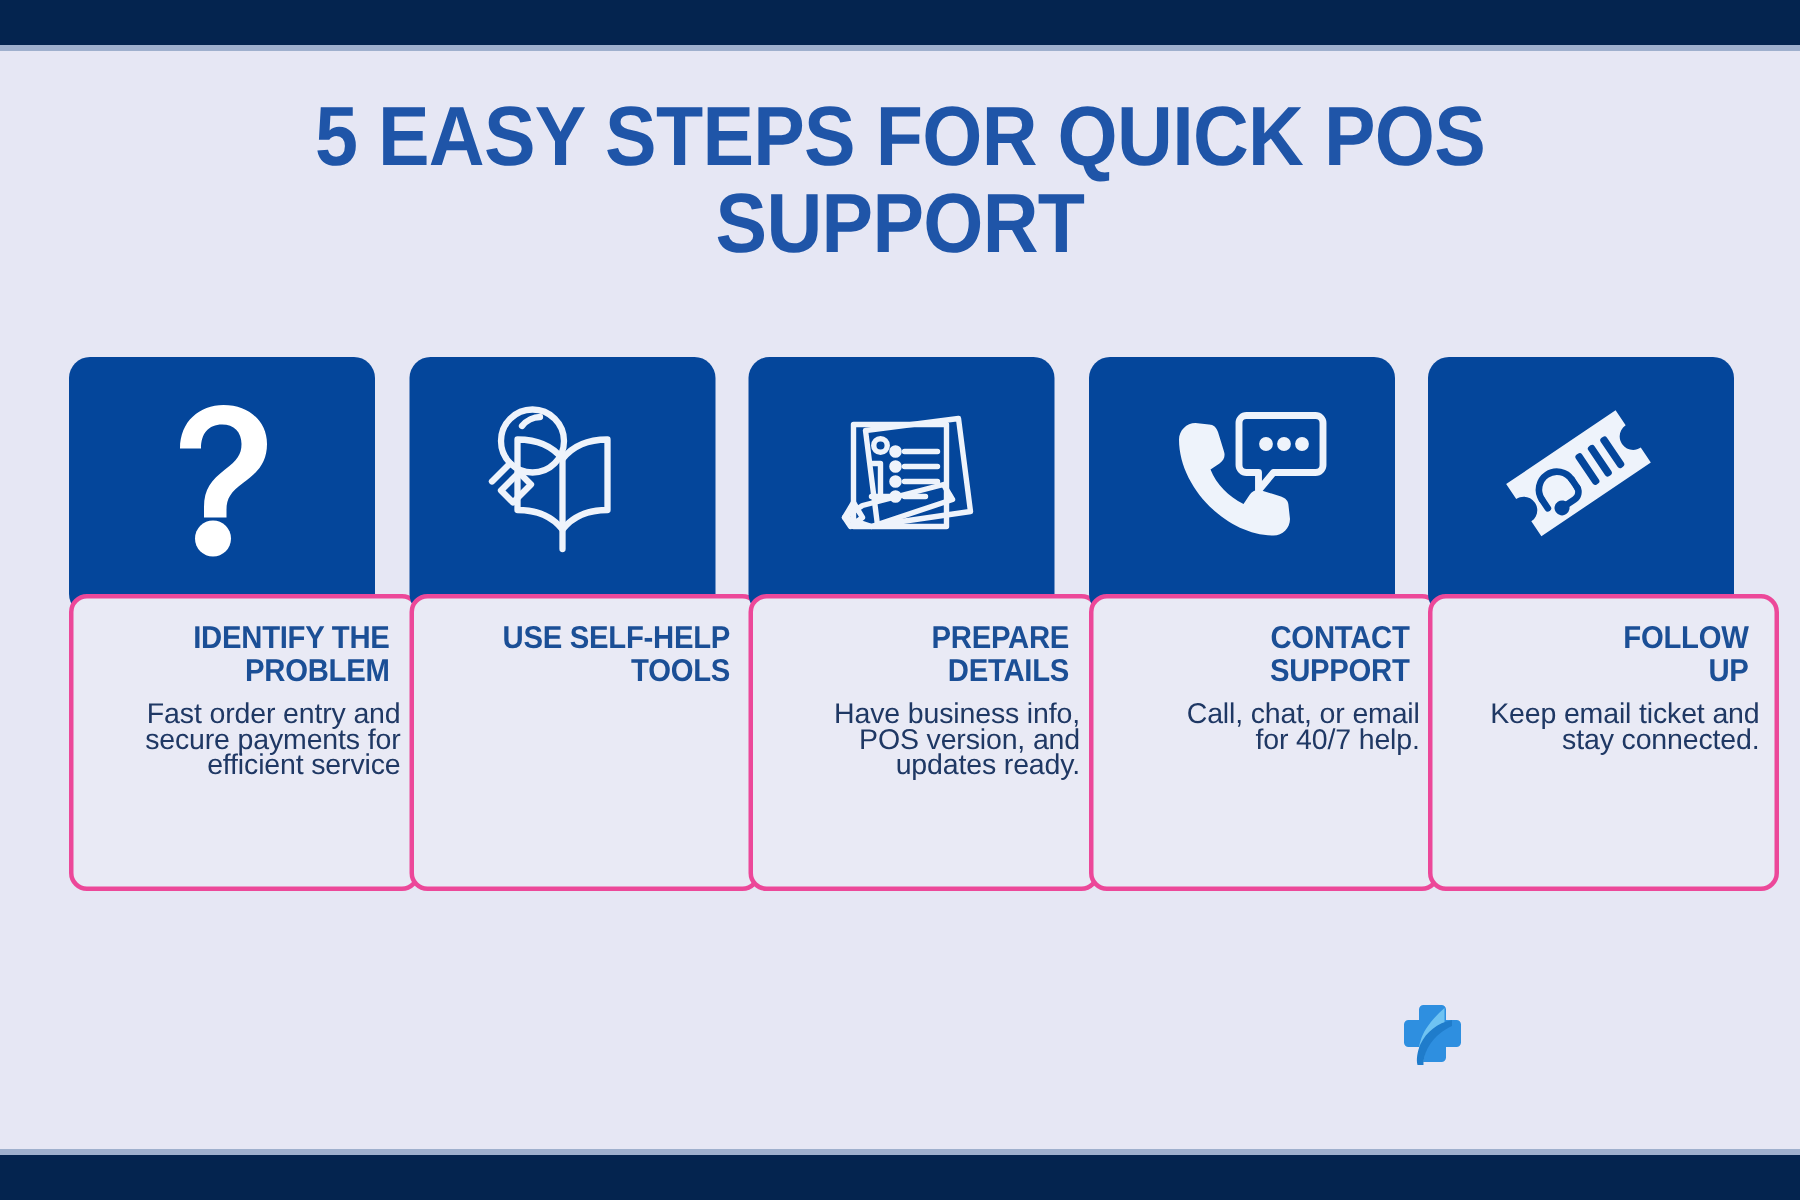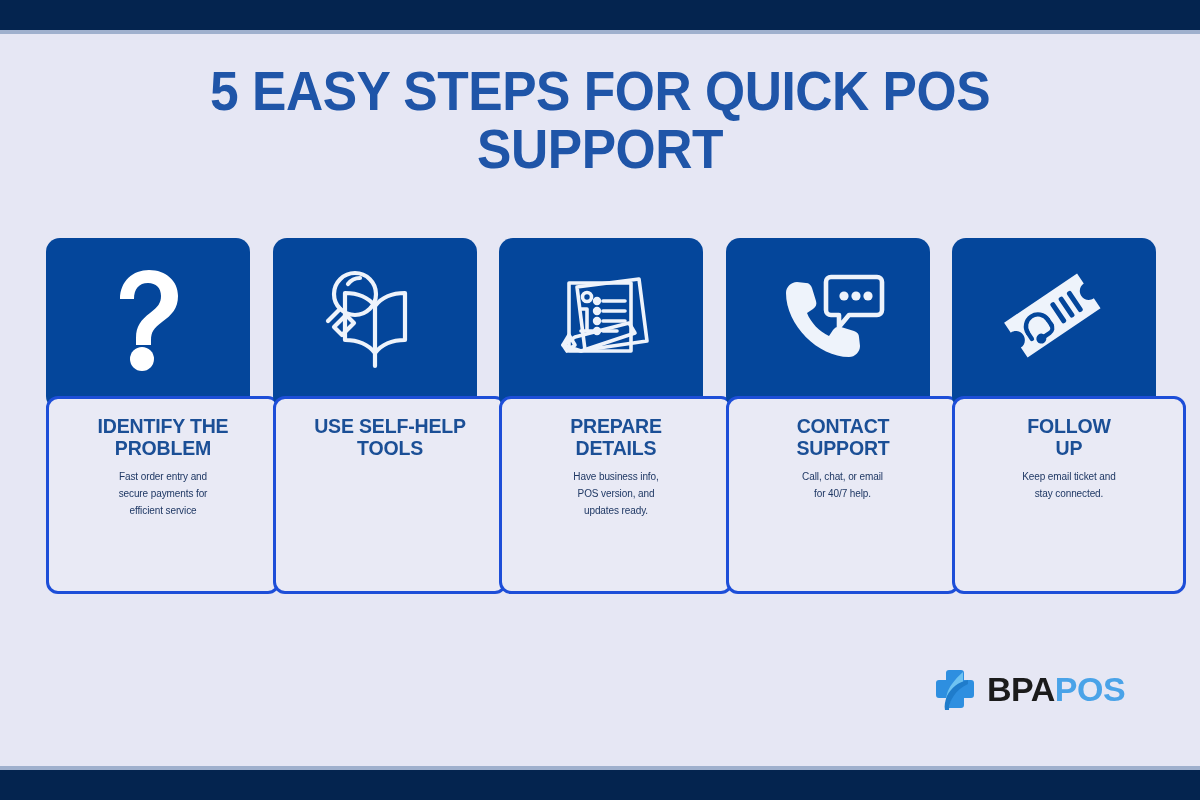--- a/index.html
+++ b/index.html
@@ -41,38 +41,38 @@
   .card-icon{
     position:absolute;left:0;top:0;width:204px;height:160px;
     display:flex;align-items:center;justify-content:center;
   }
   .card-icon svg{display:block;}
 
   .card-body{
     position:absolute;left:0;top:158px;width:234px;height:198px;
     box-sizing:border-box;
     background:#e9eaf5;
-    border:3px solid #1d4ed8;
+    border:3px solid #ec4899;
     border-radius:12px;
     padding:16px 10px 8px 10px;
-    text-align:center;
+    text-align:right;
   }
   .card-heading{
     color:#1b4f96;
     font-weight:bold;
     font-size:21px;
     line-height:22px;
     letter-spacing:-0.2px;
     transform:scaleX(0.93);
     white-space:pre-line;
     margin-bottom:9px;
   }
   .card-desc{
     color:#1f3864;
-    font-size:10px;
+    font-size:19px;
     line-height:17px;
     letter-spacing:-0.1px;
     white-space:pre-line;
   }
 
   .logo{position:absolute;left:932px;top:666px;height:46px;display:flex;align-items:center;}
   .logo-mark{width:46px;height:46px;margin-right:9px;}
   .logo-text{font-size:34px;font-weight:bold;letter-spacing:-0.5px;line-height:34px;}
   .logo-bpa{color:#1b1b1b;}
   .logo-pos{color:#4aa3e8;}
@@ -212,19 +212,18 @@
   </div>
 
   <div class="logo">
     <div class="logo-mark">
       <svg width="46" height="46" viewBox="0 0 46 46">
         <path d="M17 4h12a3 3 0 0 1 3 3v7h7a3 3 0 0 1 3 3v12a3 3 0 0 1-3 3h-7v7a3 3 0 0 1-3 3H17a3 3 0 0 1-3-3v-7H7a3 3 0 0 1-3-3V17a3 3 0 0 1 3-3h7V7a3 3 0 0 1 3-3z" fill="#2e8fe0"></path>
         <path d="M31 6c-9 8-14 15-16 22-2 6-1 11 2 14 1-10 6-18 14-24z" fill="#6fc3f2"></path>
         <path d="M36 14c-10 2-17 8-21 16-2 5-3 10-2 14h4c0-9 6-20 19-26z" fill="#1f7ccb"></path>
       </svg>
     </div>
-    <div class="logo-text"><span class="logo-bpa">BPA</span><span class="logo-pos">POS</span></div>
   </div>
 
   <div class="bar-bottom-line"></div>
   <div class="bar-bottom"></div>
 
 </div>
 
 </body></html>

